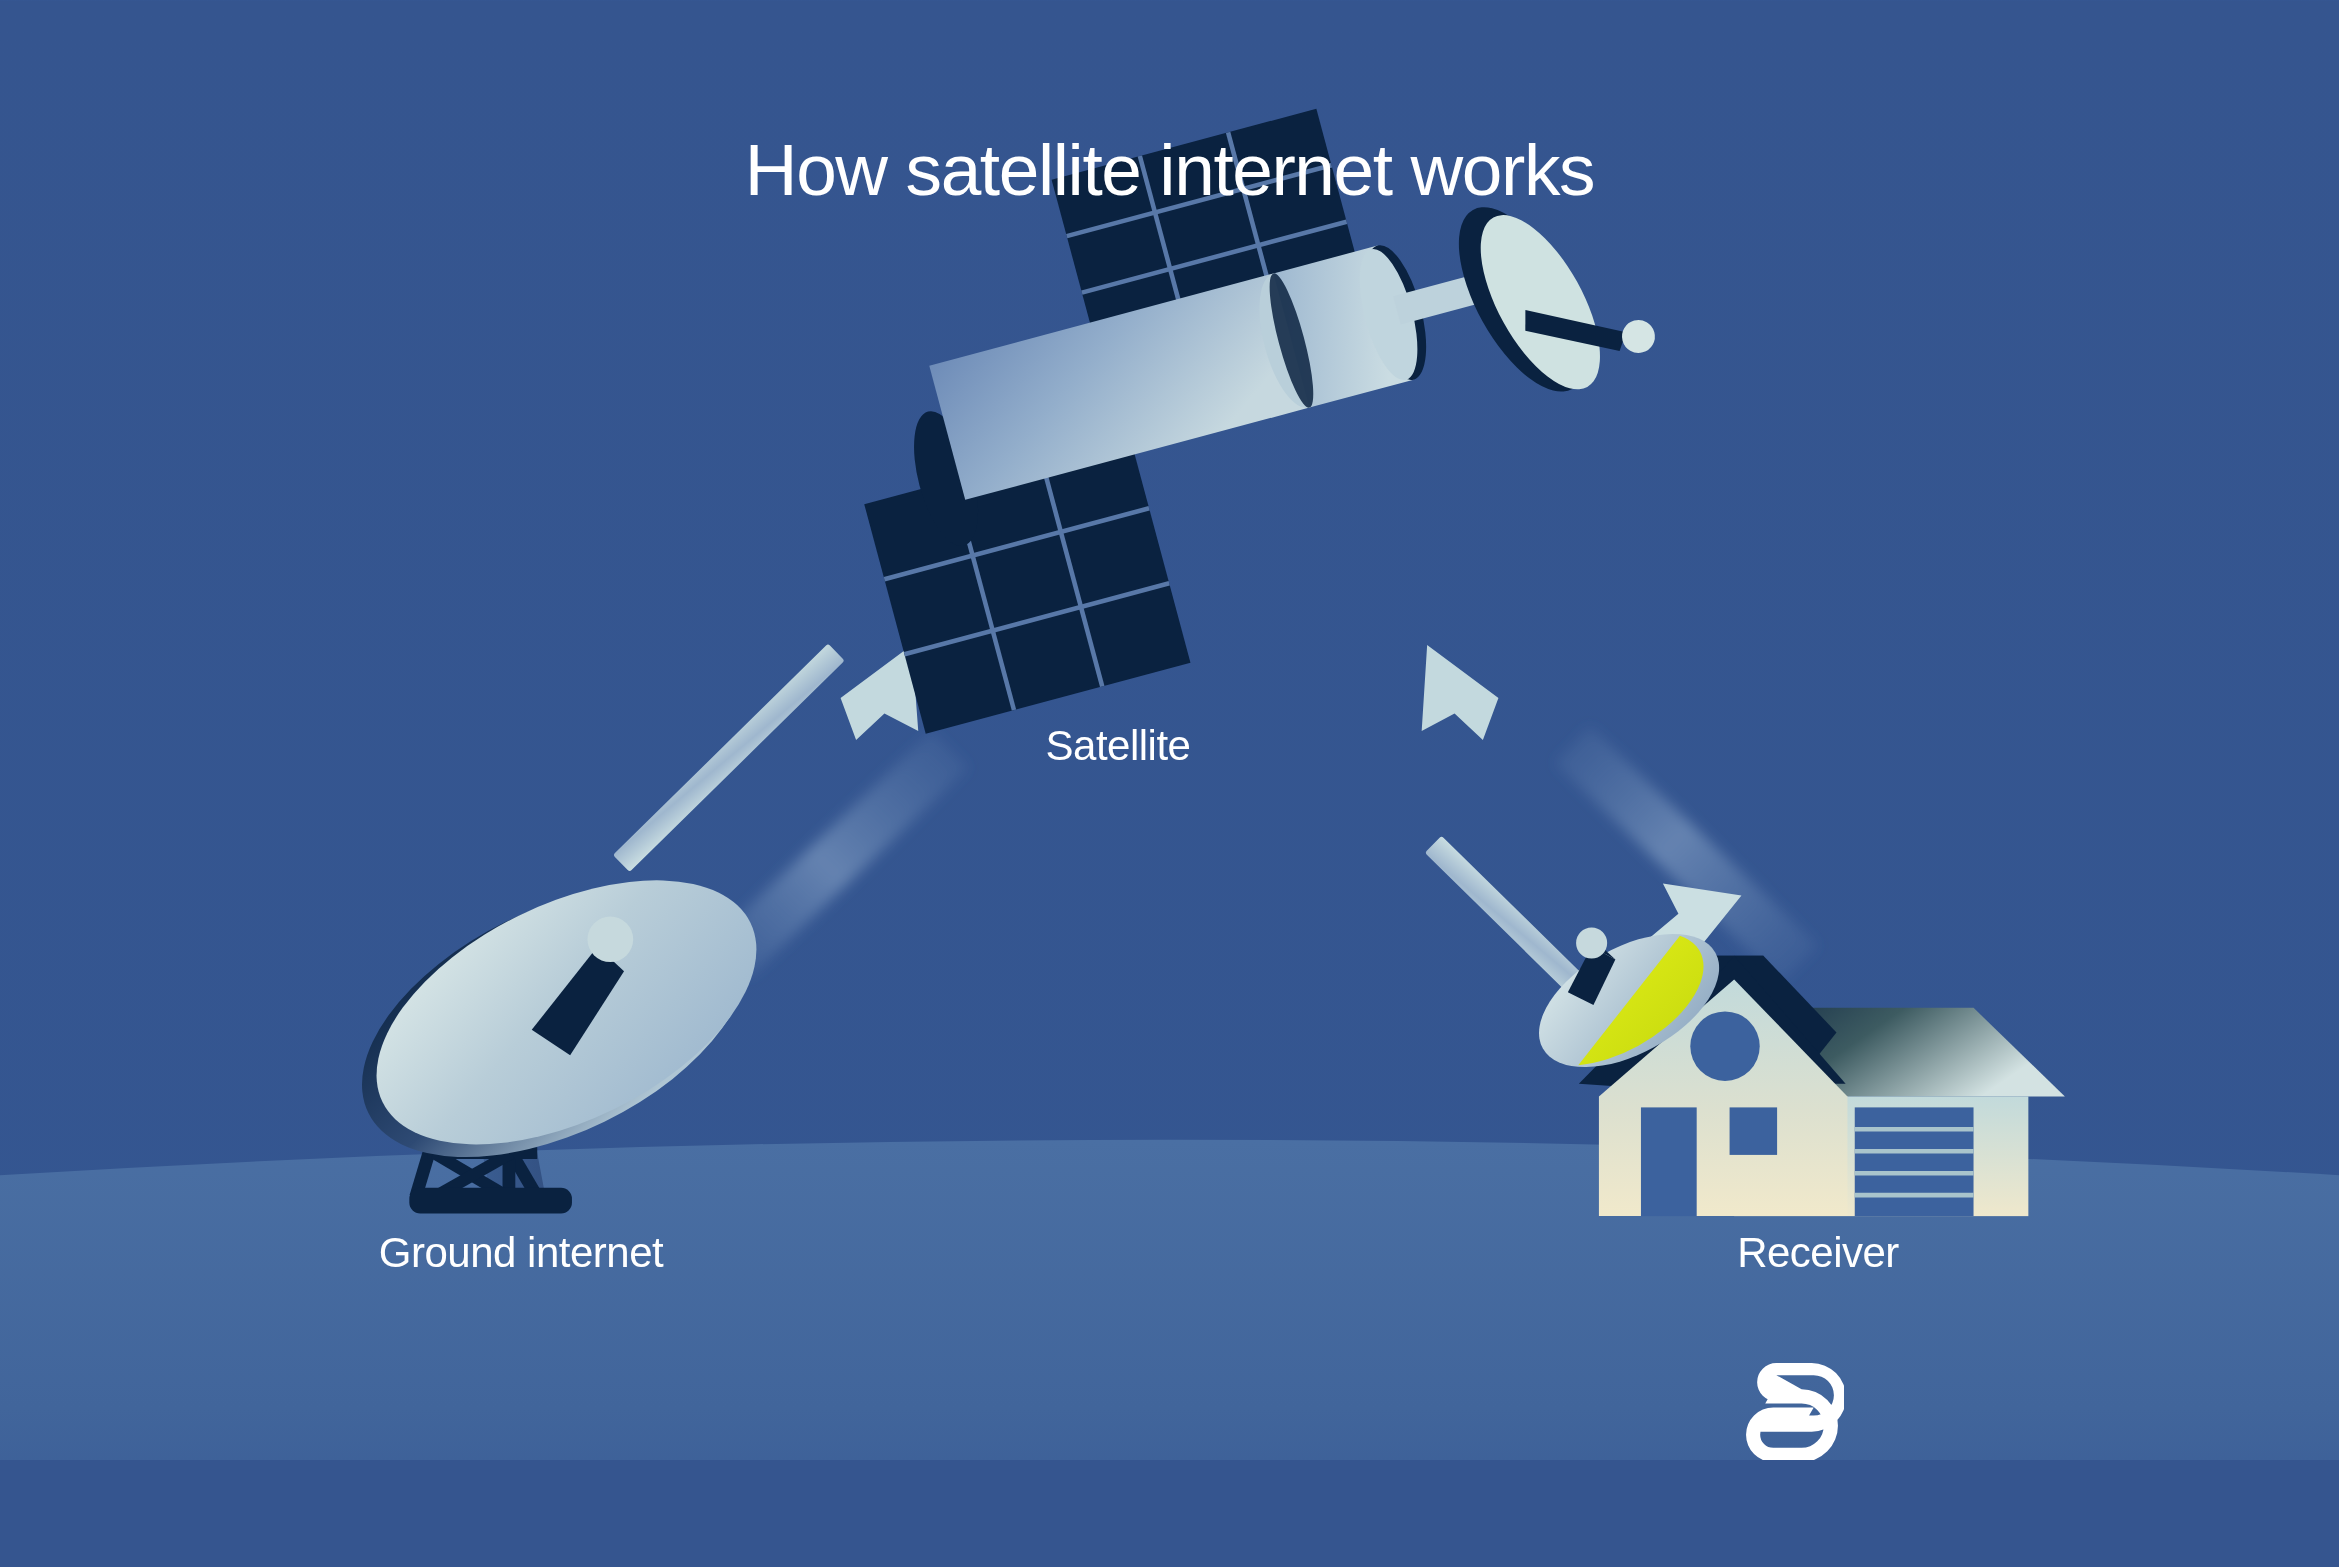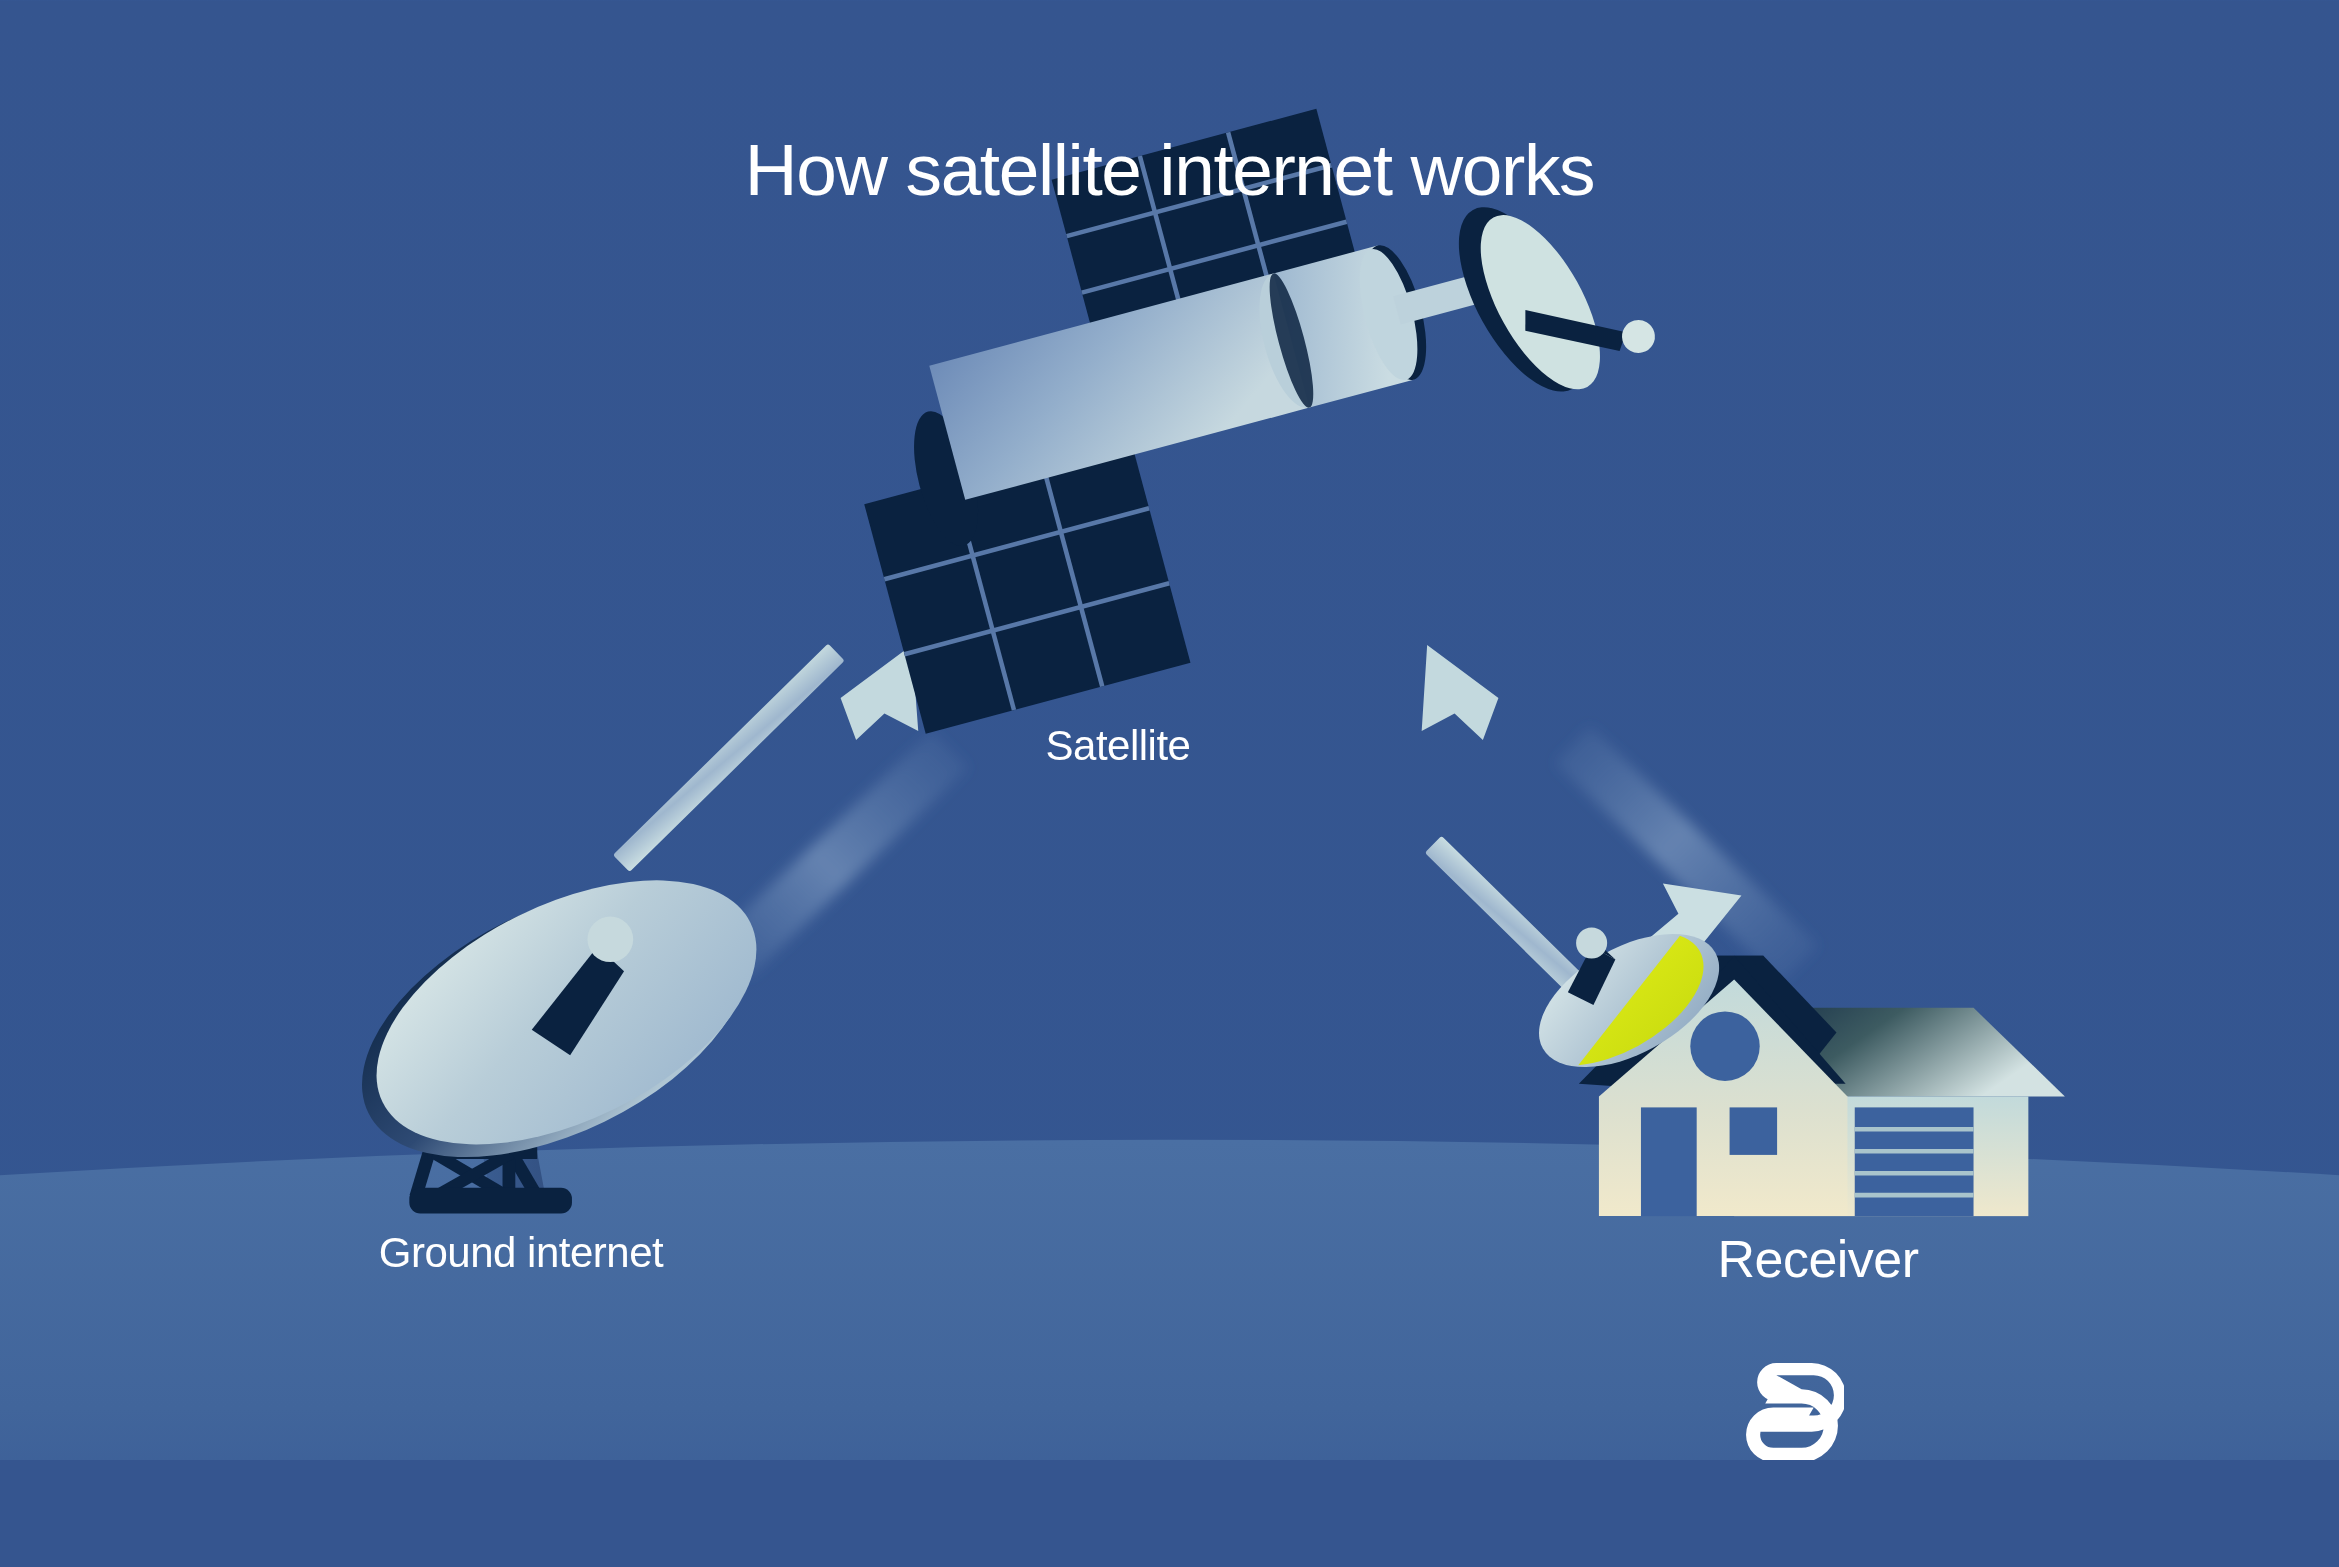--- a/index.html
+++ b/index.html
@@ -57,21 +57,21 @@
   #label-ground-station {
     left: 521px;
     top: 1229px;
     font-size: 42px;
     font-weight: 400;
     transform: translateX(-50%);
   }
   #label-receiver {
     left: 1818px;
     top: 1229px;
-    font-size: 52px;
+    font-size: 42px;
     font-weight: 400;
     transform: translateX(-50%);
   }
   #brand-logo {
     position: absolute;
     left: 1743px;
     top: 1361px;
     display: flex;
     align-items: center;
     gap: 24px;

